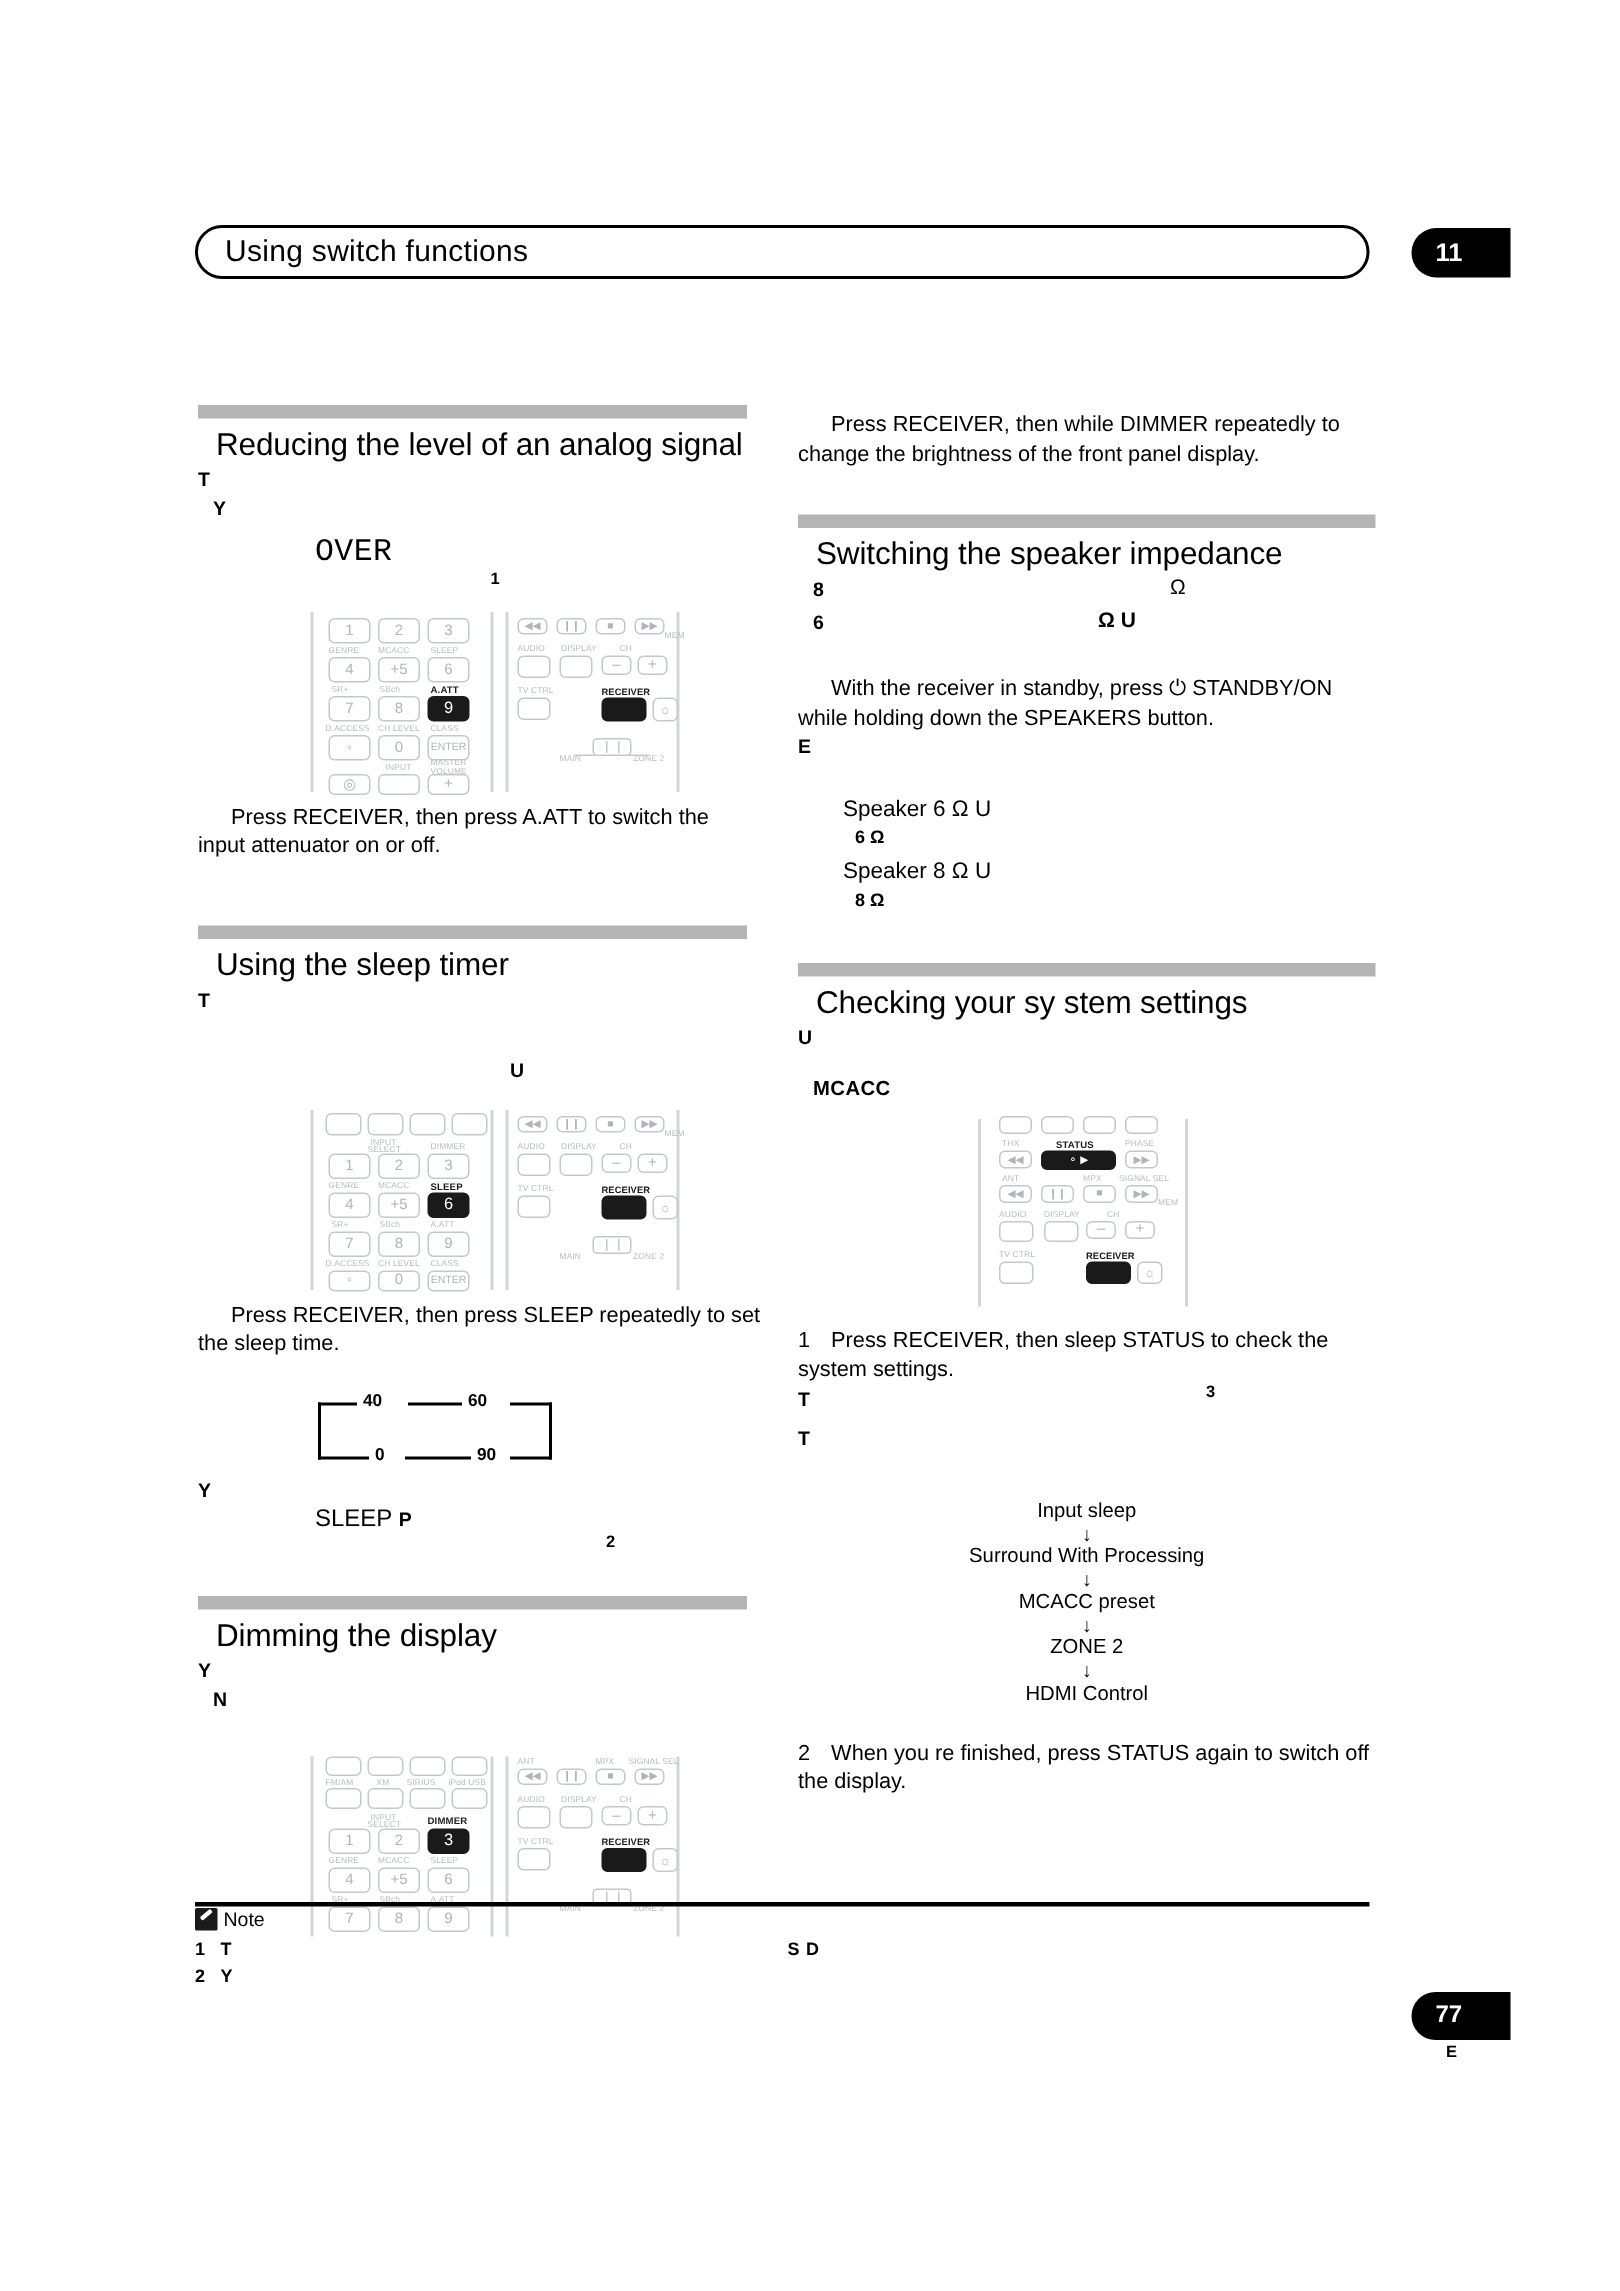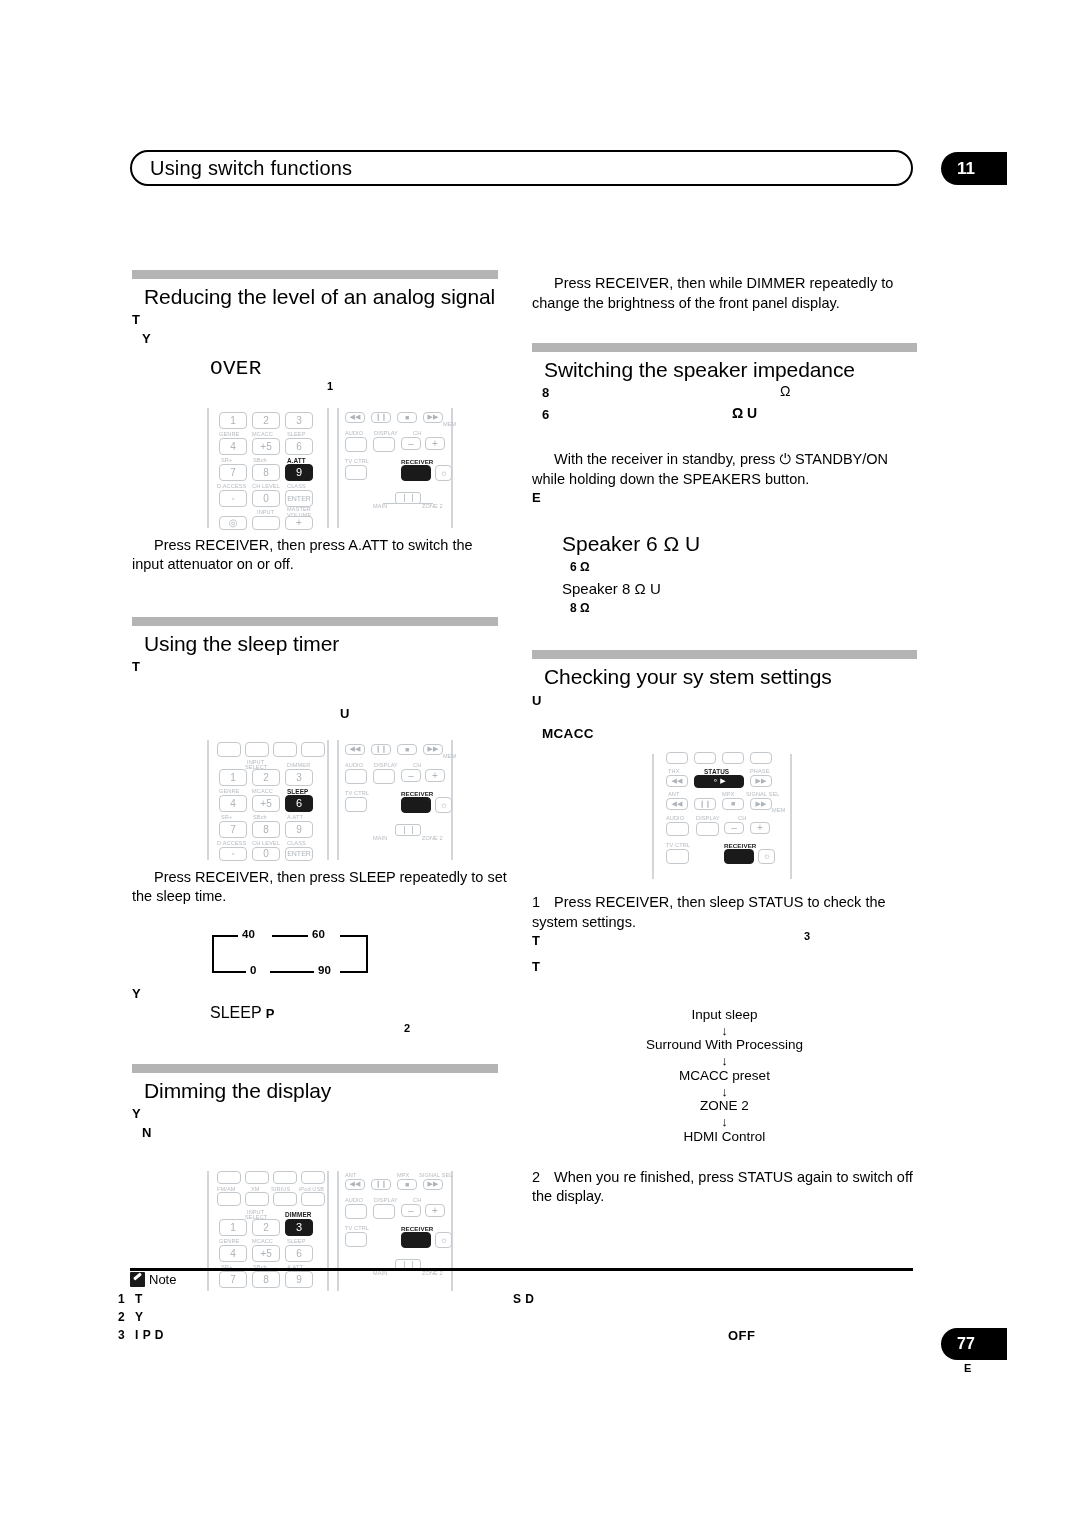--- a/index.html
+++ b/index.html
@@ -215,21 +215,21 @@
     position: absolute;
     left: 3px; top: 3px;
     width: 9px; height: 3px;
     background: #fff;
     transform: rotate(-40deg);
     border-radius: 1px;
   }
   .note-label { font-size: 13px; }
   .note-lines {
     position: absolute;
-    left: 118px;
+    left: 130px;
     top: 1290px;
     width: 790px;
   }
   .note-row {
     font-size: 12px;
     font-weight: bold;
     line-height: 1.55;
     letter-spacing: 0.5px;
     position: relative;
     height: 18px;
@@ -545,21 +545,21 @@
     </div>
     <div style="position:relative; height:26px;">
       <span class="ghost" style="position:absolute; left:10px; top:0;">6</span>
       <span style="position:absolute; left:200px; top:-1px; font-size:14px; font-weight:bold;">Ω U</span>
     </div>
     <div style="height:18px;"></div>
     <p class="body-text indent">With the receiver in standby, press ⏻ STANDBY/ON while holding down the SPEAKERS button.</p>
     <p class="ghost">E</p>
     <div style="height:22px;"></div>
     <div style="padding-left:30px;">
-      <div style="font-size:21px; line-height:1.35;">Speaker 6 Ω U</div>
+      <div style="font-size:15px; line-height:1.35;">Speaker 6 Ω U</div>
       <div style="font-size:12px; font-weight:bold; padding-left:8px; line-height:1.4;">6 Ω</div>
       <div style="font-size:15px; line-height:1.35; padding-top:4px;">Speaker 8 Ω U</div>
       <div style="font-size:12px; font-weight:bold; padding-left:8px; line-height:1.4;">8 Ω</div>
     </div>
   </div>
 
   <div style="height:34px;"></div>
 
   <div>
     <div class="rule wide"></div>
@@ -647,21 +647,16 @@
 <div class="note-lines">
   <div class="note-row">
     <span>1</span>
     <span style="padding-left:6px;">T</span>
     <span class="mid" style="left:395px;">S D</span>
   </div>
   <div class="note-row">
     <span>2</span>
     <span style="padding-left:6px;">Y</span>
   </div>
-  <div class="note-row">
-    <span>3</span>
-    <span style="padding-left:6px;">I P D</span>
-    <span class="mid" style="left:610px; font-size:13px;">OFF</span>
-  </div>
 </div>
 
 <div class="page-tab">77</div>
 <div class="page-sub">E</div>
 
 </body></html>

